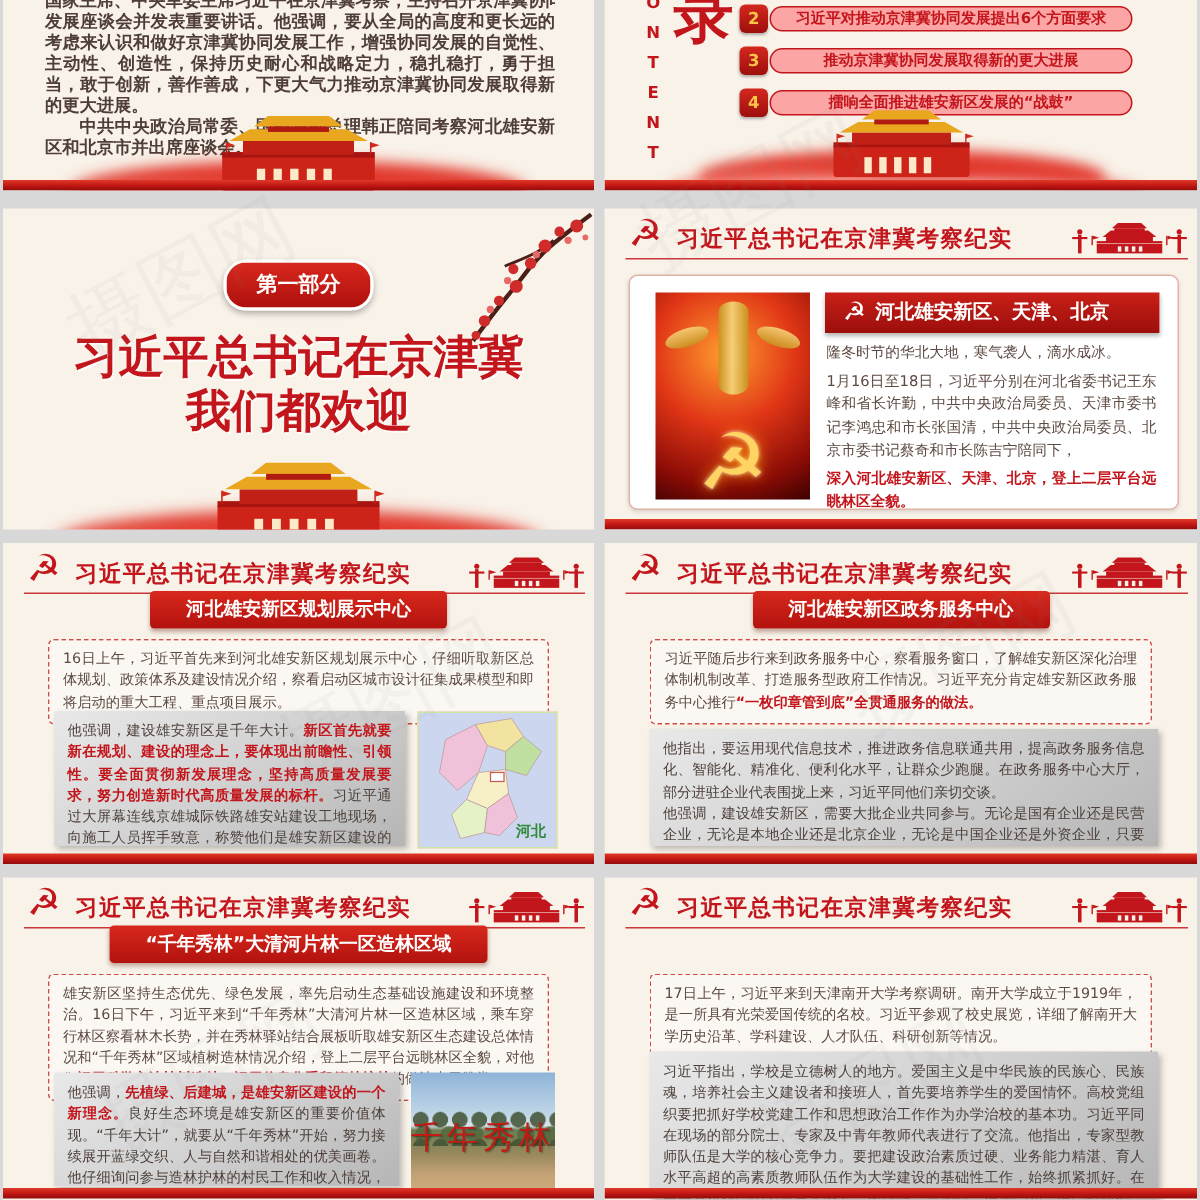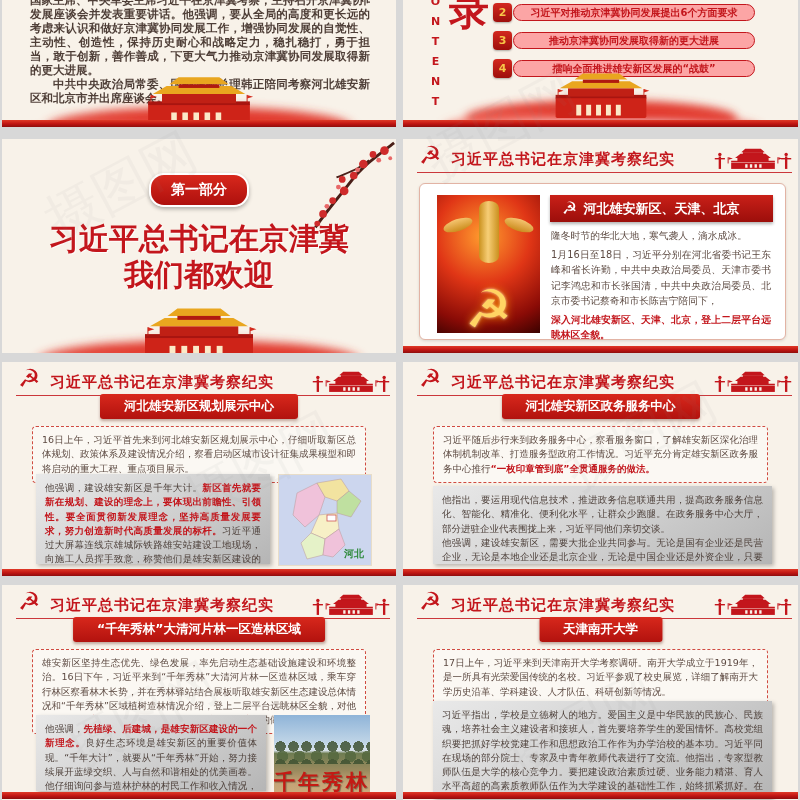--- a/index.html
+++ b/index.html
@@ -71,21 +71,21 @@
   .visit-text{position:absolute;left:131px;right:14px;top:44px;font-size:9.8px;line-height:1.55;
               color:#5d4a42;text-align:justify;}
   
   .mapbox{position:absolute;border:1px solid #e8ddc8;background:#bef264;overflow:hidden;}
   .photobox{position:absolute;overflow:hidden;background:linear-gradient(180deg,#8fb4d8 0%,#c3d7e8 38%,#d8e2ea 46%,#6f7d52 50%,#9a8a5e 72%,#c3a276 88%,#caa97a 100%);}
   .treeband{position:absolute;left:0;right:0;top:34%;height:30%;
             background-image:radial-gradient(circle at 50% 30%,#3f5232 0 36%,rgba(0,0,0,0) 37%),
                              radial-gradient(circle at 50% 70%,#55683f 0 32%,rgba(0,0,0,0) 33%);
             background-size:13px 18px,17px 22px;opacity:.85;}
   .photo-label{position:absolute;left:0;right:0;top:38%;text-align:center;color:#c41a14;
-               font-weight:bold;font-size:21px;letter-spacing:3px;text-shadow:1px 1px 1px rgba(0,0,0,.35);margin-top:24px;}
+               font-weight:normal;font-size:21px;letter-spacing:3px;text-shadow:1px 1px 1px rgba(0,0,0,.35);}
   .map-label{position:absolute;right:7px;bottom:4px;color:#2f8a3c;font-size:10px;font-weight:bold;}
   
   .wm{position:absolute;font-size:54px;color:#8a8a8a;opacity:.06;transform:rotate(-28deg);
       pointer-events:none;white-space:nowrap;z-index:50;}
 </style>
 </head>
 <body>
 
 <svg width="0" height="0" style="position:absolute">
   <defs>
@@ -339,21 +339,20 @@
 <div class="slot" style="left:403px;top:585px;width:395px;height:215px">
   <div class="slide">
     <div class="hdr">
       <span class="emblem">☭</span>
       <span class="htitle">习近平总书记在京津冀考察纪实</span>
       <div class="hline"></div>
       <svg class="gate" viewBox="0 0 100 36">
           <use href="#gate-sil"></use>
         </svg>
     </div>
-    <div class="banner">天津南开大学</div>
     <div class="dashed">
       <span>17日上午，习近平来到天津南开大学考察调研。南开大学成立于1919年，是一所具有光荣爱国传统的名校。习近平参观了校史展览，详细了解南开大学历史沿革、学科建设、人才队伍、科研创新等情况。</span>
     </div>
     <div class="graybox" style="top:116px;left:30px;right:26px;bottom:0">
       <span>习近平指出，学校是立德树人的地方。爱国主义是中华民族的民族心、民族魂，培养社会主义建设者和接班人，首先要培养学生的爱国情怀。高校党组织要把抓好学校党建工作和思想政治工作作为办学治校的基本功。习近平同在现场的部分院士、专家及中青年教师代表进行了交流。他指出，专家型教师队伍是大学的核心竞争力。要把建设政治素质过硬、业务能力精湛、育人水平高超的高素质教师队伍作为大学建设的基础性工作，始终抓紧抓好。在元素有机化学国家重点实验室，他强调，要加快一流大学和一流学科建设，加强基础研究，力争在原始创新和自主创新上出更多成果，勇攀世界科技高峰。他勉励师生们把学习奋斗的具体目标同民族复兴的伟大目标结合起来，把小我融入大我，立志作出我们这一代人的历史贡献。</span>
     </div>
     <div class="footbar"></div>
   </div>
 </div>
 

